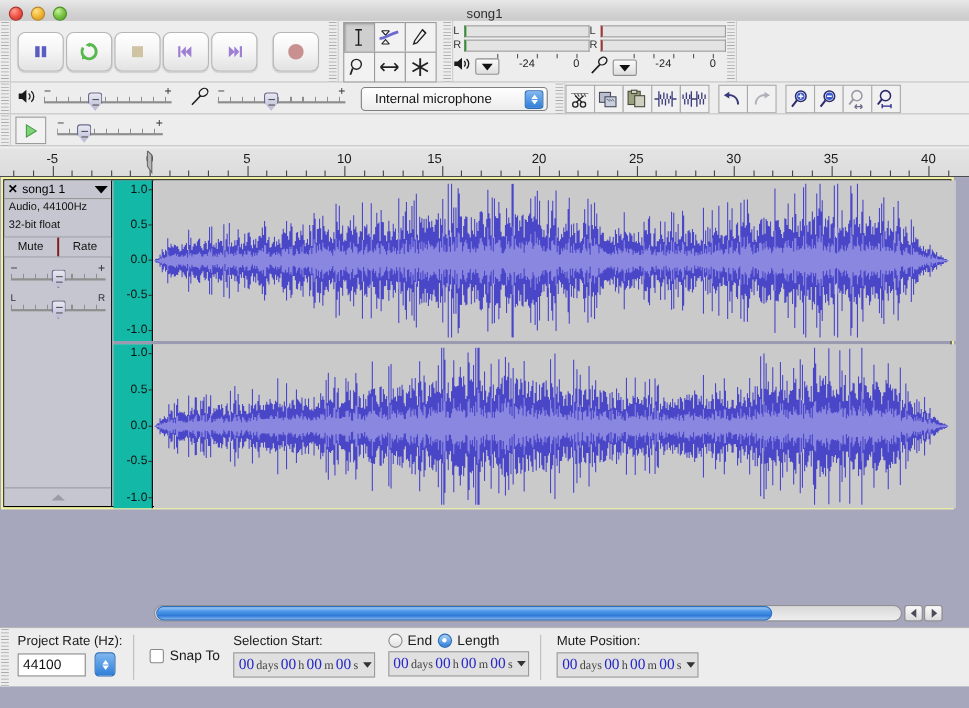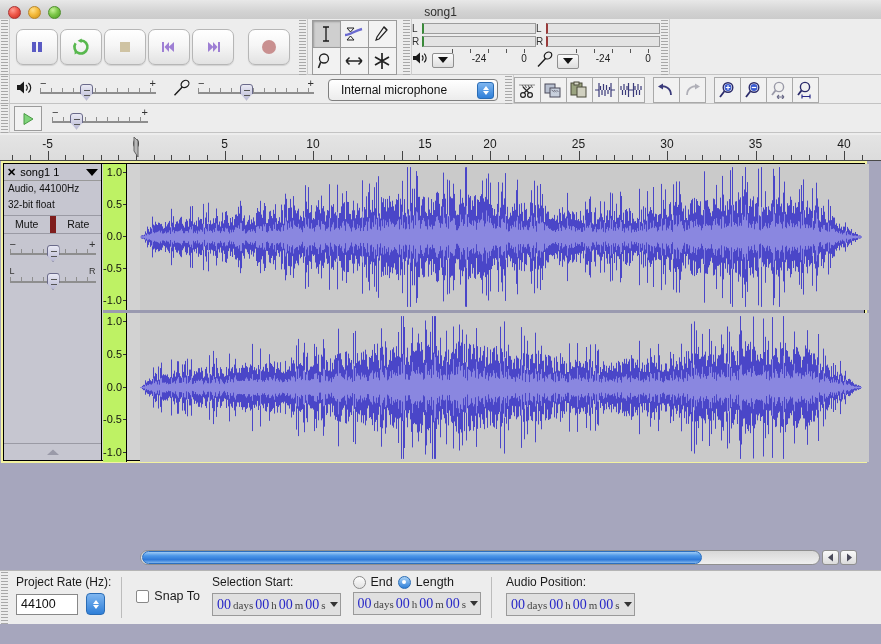--- a/index.html
+++ b/index.html
@@ -180,28 +180,28 @@
   }
   .tp-x { font-size: 11px; color: #000; font-weight: bold; line-height: 1; }
   .tp-name { font-size: 11px; color: #000; flex: 1; }
   .tp-caret { width: 0; height: 0; border-left: 6px solid transparent; border-right: 6px solid transparent; border-top: 7px solid #000; }
   .tp-line { font-size: 10px; color: #111; padding: 1px 4px; line-height: 14px; }
   .tp-ms { display: flex; border-top: 1px solid #9a9aa4; border-bottom: 1px solid #9a9aa4; margin-top: 2px; }
   .msbtn {
     flex: 1; text-align: center; font-size: 10.5px; color: #111; height: 17px; line-height: 16px;
     background: #c6c6d0;
   }
-  .msbtn:first-child { border-right: 6px solid #7f1d1d; }
+  .msbtn:first-child { border-right: 2px solid #7f1d1d; }
   .tp-collapse {
     position: absolute; left: 0; right: 0; bottom: 0; height: 17px;
     border-top: 1px solid #9a9aa4; display: flex; align-items: center; justify-content: center;
   }
   .vruler {
-    position: absolute; width: 24px; top: 0; height: 100%;
-    background: #bef264; border-right: 1px solid #000;
+    position: absolute; width: 36px; top: 0; height: 100%;
+    background: #14b8a6; border-right: 1px solid #000;
   }
   .vnum { position: absolute; right: 4px; font-size: 11px; color: #111; transform: translateY(-50%); }
   .vtick { position: absolute; right: 0; width: 3px; height: 1px; background: #333; }
   .wavepane { position: absolute; background: #cacaca; overflow: hidden; }
   .chan-split { position: absolute; left: 99px; right: 0; height: 3px; background: #9a9ab0; }
 
   .statusgap { position: absolute; left: 0; top: 305px; width: 881px; height: 232px; background: #a6a6bd; }
 
   
   .hscroll {
@@ -607,21 +607,21 @@
         <div class="rtick min" style="left: 259.9px;"></div>
         <div class="rtick min" style="left: 277.6px;"></div>
         <div class="rtick min" style="left: 295.3px;"></div>
         <div class="rtick maj" style="left: 313px;"></div>
         <div class="rnum" style="left: 313px;">10</div>
         <div class="rtick min" style="left: 330.7px;"></div>
         <div class="rtick min" style="left: 348.4px;"></div>
         <div class="rtick min" style="left: 366.1px;"></div>
         <div class="rtick min" style="left: 383.8px;"></div>
         <div class="rtick maj" style="left: 401.5px;"></div>
-        <div class="rnum" style="left: 425px;">15</div>
+        <div class="rnum" style="left: 395px;">15</div>
         <div class="rtick min" style="left: 419.2px;"></div>
         <div class="rtick min" style="left: 436.9px;"></div>
         <div class="rtick min" style="left: 454.6px;"></div>
         <div class="rtick min" style="left: 472.3px;"></div>
         <div class="rtick maj" style="left: 490px;"></div>
         <div class="rnum" style="left: 490px;">20</div>
         <div class="rtick min" style="left: 507.7px;"></div>
         <div class="rtick min" style="left: 525.4px;"></div>
         <div class="rtick min" style="left: 543.1px;"></div>
         <div class="rtick min" style="left: 560.8px;"></div>
@@ -813,21 +813,21 @@
         <span class="tunit">m</span>
         <span class="tnum">00</span>
         <span class="tunit">s</span>
         <span class="tf-caret"></span>
       </div>
     </div>
 
     <div class="vsep"></div>
 
     <div class="selgroup">
-      <div class="sel-label">Audio Position:</div>
+      <div class="sel-label">Mute Position:</div>
       <div class="timefield">
         <span class="tnum">00</span>
         <span class="tunit">days</span>
         <span class="tnum">00</span>
         <span class="tunit">h</span>
         <span class="tnum">00</span>
         <span class="tunit">m</span>
         <span class="tnum">00</span>
         <span class="tunit">s</span>
         <span class="tf-caret"></span>

